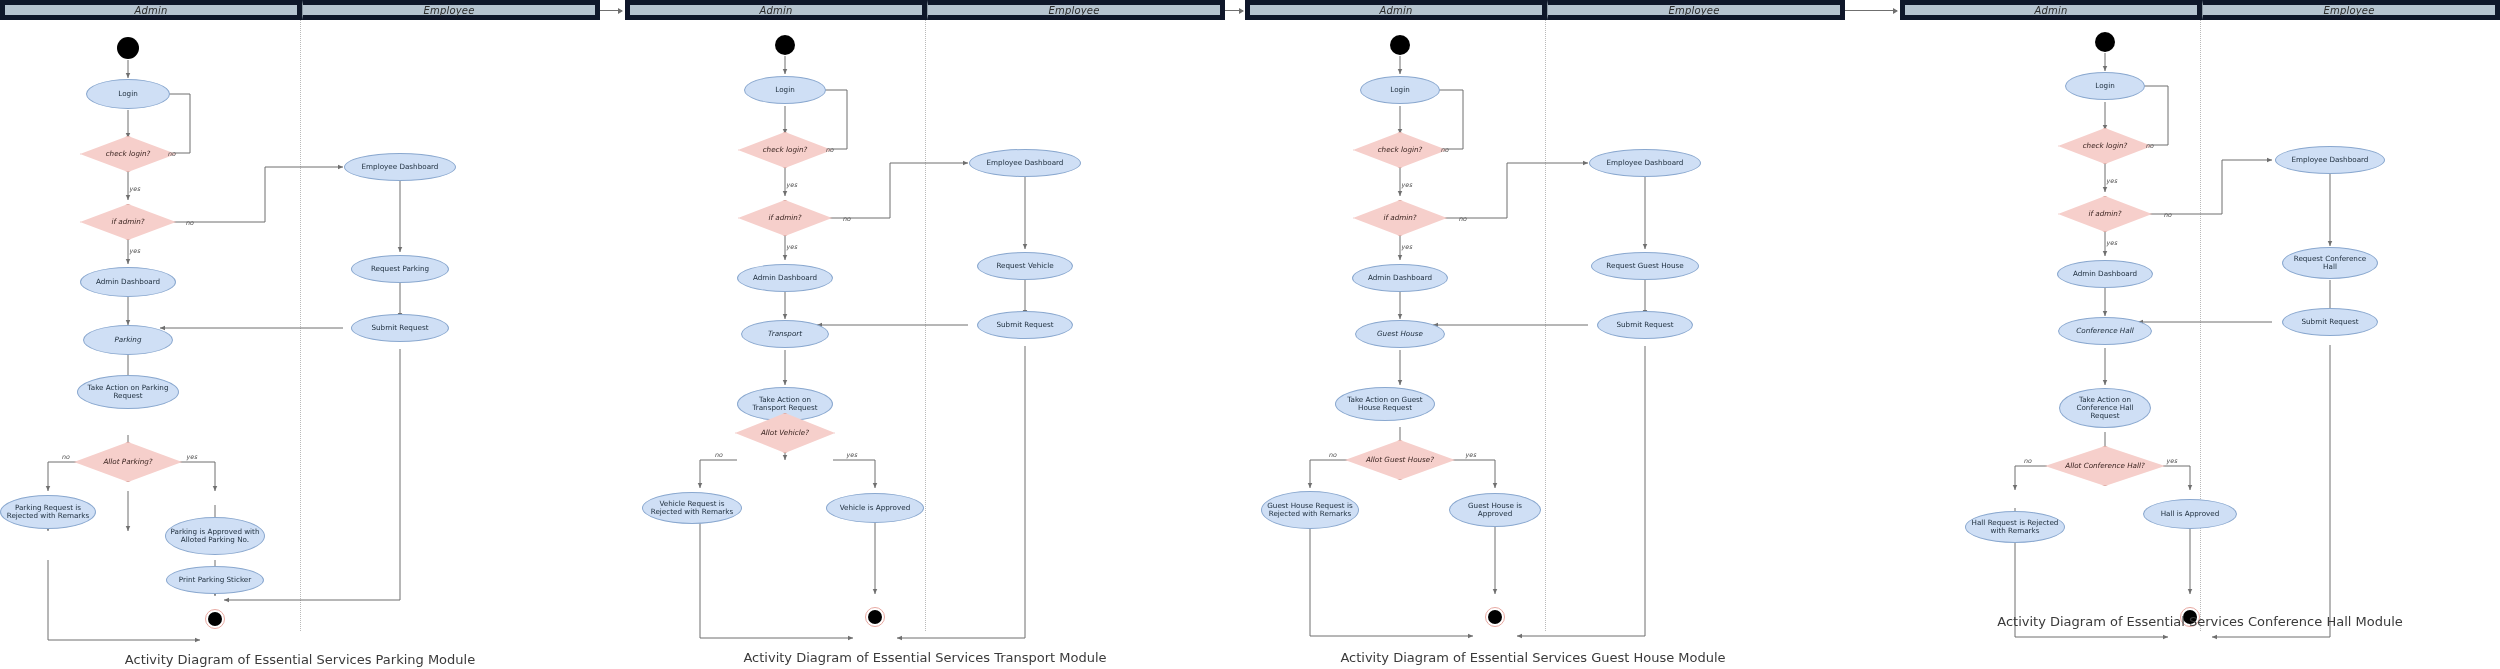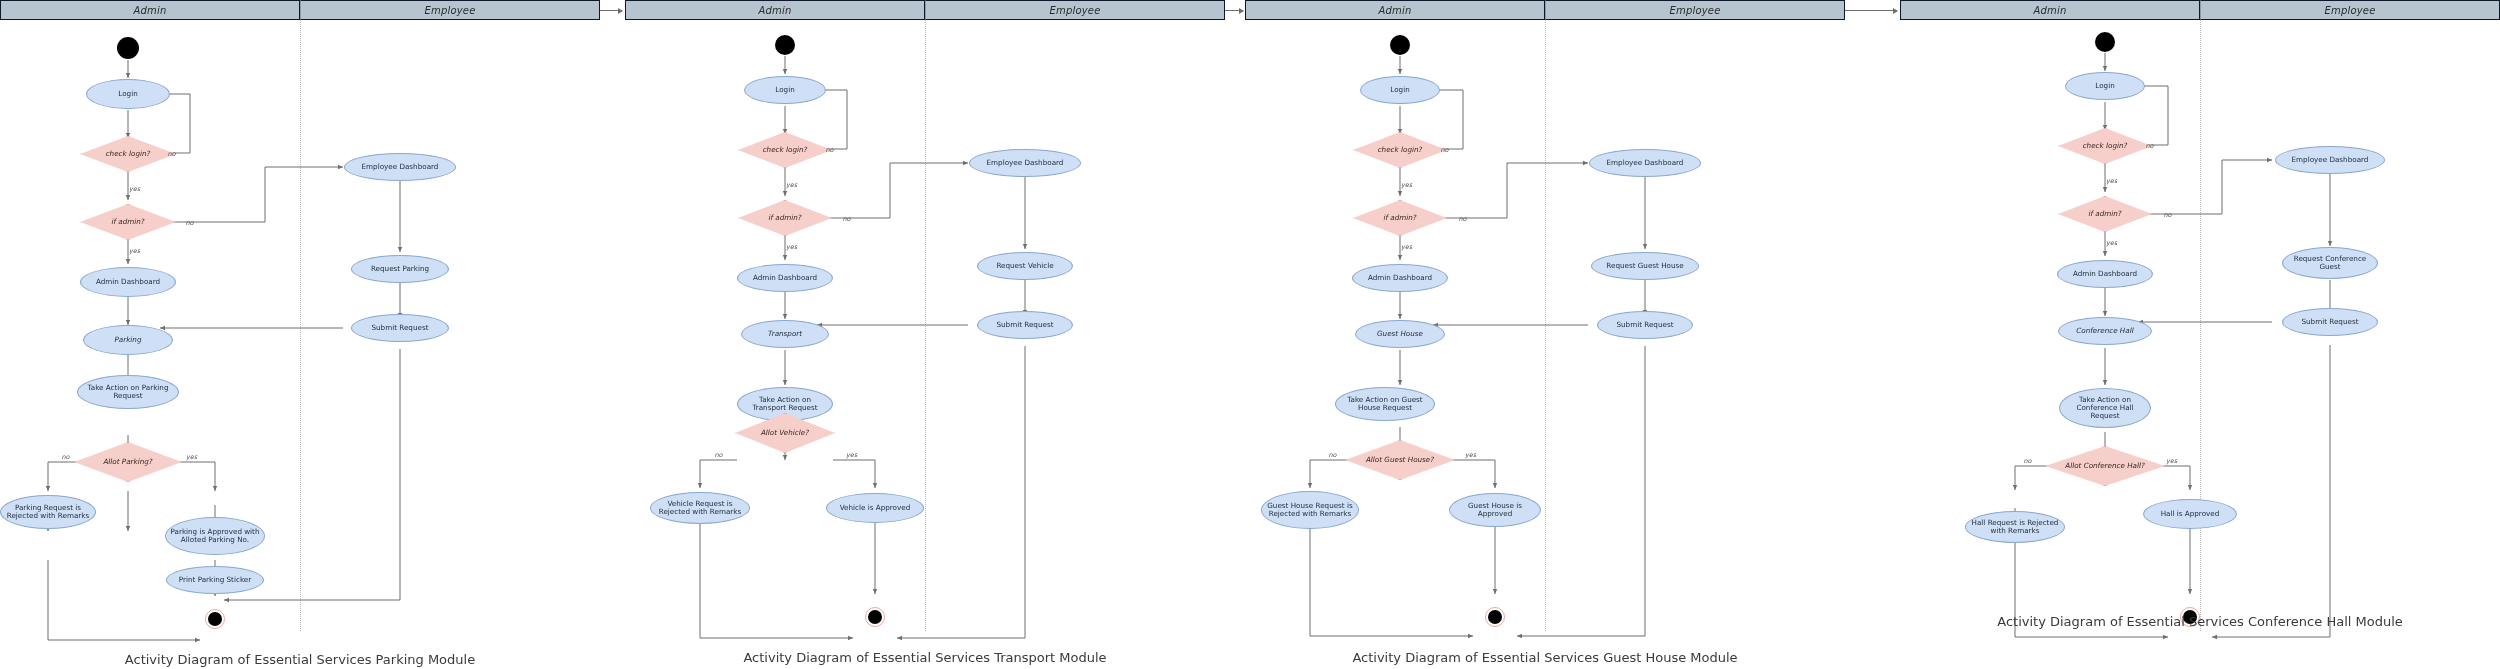--- a/index.html
+++ b/index.html
@@ -1,20 +1,20 @@
 <!DOCTYPE html>
 <html><head>
 <meta charset="utf-8">
 <style>
   html,body{margin:0;padding:0;background:#ffffff;}
   body{width:2500px;height:669px;font-family:"DejaVu Sans", sans-serif;overflow:hidden;}
   .sheet{position:relative;width:2500px;height:669px;background:#fff;}
   .panel{position:absolute;top:0;height:669px;}
   .lanes{position:absolute;left:0;top:0;width:100%;height:20px;display:flex;}
-  .lane-hdr{flex:1;background:#b6c4d0;border:1px solid #0f172a;box-sizing:border-box;
+  .lane-hdr{flex:1;background:#b6c4d0;border:5px solid #0f172a;box-sizing:border-box;
             display:flex;align-items:center;justify-content:center;
             font-style:italic;font-size:10px;color:#2b2b2b;letter-spacing:.2px;}
   .lane-hdr + .lane-hdr{border-left:1px solid #8d9aa6;}
   .divider{position:absolute;top:20px;bottom:38px;width:0;
            border-left:1.5px dotted #b9b9b9;}
   svg{position:absolute;left:0;top:0;overflow:visible;}
   .node{position:absolute;transform:translate(-50%,-50%);
         box-sizing:border-box;display:flex;align-items:center;justify-content:center;
         text-align:center;line-height:1.15;}
   .act{background:#cfdff5;border:1px solid #8aa8cf;border-radius:50%/50%;
@@ -171,21 +171,21 @@
     <div class="node act" style="left:160px;top:278px;width:96px;height:28px;">Admin Dashboard</div>
 
     <div class="node act it" style="left:160px;top:334px;width:88px;height:28px;">Transport</div>
 
     <div class="node act" style="left:160px;top:404px;width:96px;height:34px;">Take Action on Transport Request</div>
 
     <div class="node dec" style="left:160px;top:433px;width:100px;height:40px;clip-path:polygon(50% 0,100% 50%,50% 100%,0 50%);justify-content:center;">
       <span class="dtxt">Allot Vehicle?</span>
     </div>
 
-    <div class="node act" style="left:75px;top:508px;width:100px;height:32px;">Vehicle Request is Rejected with Remarks</div>
+    <div class="node act" style="left:67px;top:508px;width:100px;height:32px;">Vehicle Request is Rejected with Remarks</div>
 
     <div class="node act" style="left:250px;top:508px;width:98px;height:30px;">Vehicle is Approved</div>
 
     <div class="node act" style="left:400px;top:163px;width:112px;height:28px;">Employee Dashboard</div>
 
     <div class="node act" style="left:400px;top:266px;width:96px;height:28px;">Request Vehicle</div>
 
     <div class="node act" style="left:400px;top:325px;width:96px;height:28px;">Submit Request</div>
 
     <div class="node end" style="left:250px;top:617px;width:20px;height:20px;">
@@ -268,21 +268,21 @@
       <i style="width:14px;height:14px;"></i>
     </div>
 
     <div class="elabel" style="left:200px;top:149px;">no</div>
     <div class="elabel" style="left:162px;top:184px;">yes</div>
     <div class="elabel" style="left:218px;top:218px;">no</div>
     <div class="elabel" style="left:162px;top:246px;">yes</div>
     <div class="elabel" style="left:88px;top:454px;">no</div>
     <div class="elabel" style="left:226px;top:454px;">yes</div>
 
-    <div class="caption" style="left:300px;top:650px;">Activity Diagram of Essential Services Guest House Module</div>
+    <div class="caption" style="left:288px;top:650px;">Activity Diagram of Essential Services Guest House Module</div>
   </div>
 
   <div class="panel" style="left:1900px;width:600px;">
     <div class="lanes">
       <div class="lane-hdr">Admin</div>
       <div class="lane-hdr">Employee</div>
     </div>
     <div class="divider" style="left:300px;"></div>
 
     <svg width="600" height="669">
@@ -329,21 +329,21 @@
     <div class="node dec" style="left:205px;top:466px;width:120px;height:40px;clip-path:polygon(50% 0,100% 50%,50% 100%,0 50%);">
       <span class="dtxt">Allot Conference Hall?</span>
     </div>
 
     <div class="node act" style="left:115px;top:514px;width:100px;height:32px;margin-top:13px;">Hall Request is Rejected with Remarks</div>
 
     <div class="node act" style="left:290px;top:514px;width:94px;height:30px;">Hall is Approved</div>
 
     <div class="node act" style="left:430px;top:160px;width:110px;height:28px;">Employee Dashboard</div>
 
-    <div class="node act" style="left:430px;top:263px;width:96px;height:32px;">Request Conference Guest</div>
+    <div class="node act" style="left:430px;top:263px;width:96px;height:32px;">Request Conference Hall</div>
 
     <div class="node act" style="left:430px;top:322px;width:96px;height:28px;">Submit Request</div>
 
     <div class="node end" style="left:290px;top:617px;width:20px;height:20px;">
       <i style="width:14px;height:14px;"></i>
     </div>
 
     <div class="elabel" style="left:250px;top:145px;">no</div>
     <div class="elabel" style="left:212px;top:180px;">yes</div>
     <div class="elabel" style="left:268px;top:214px;">no</div>

